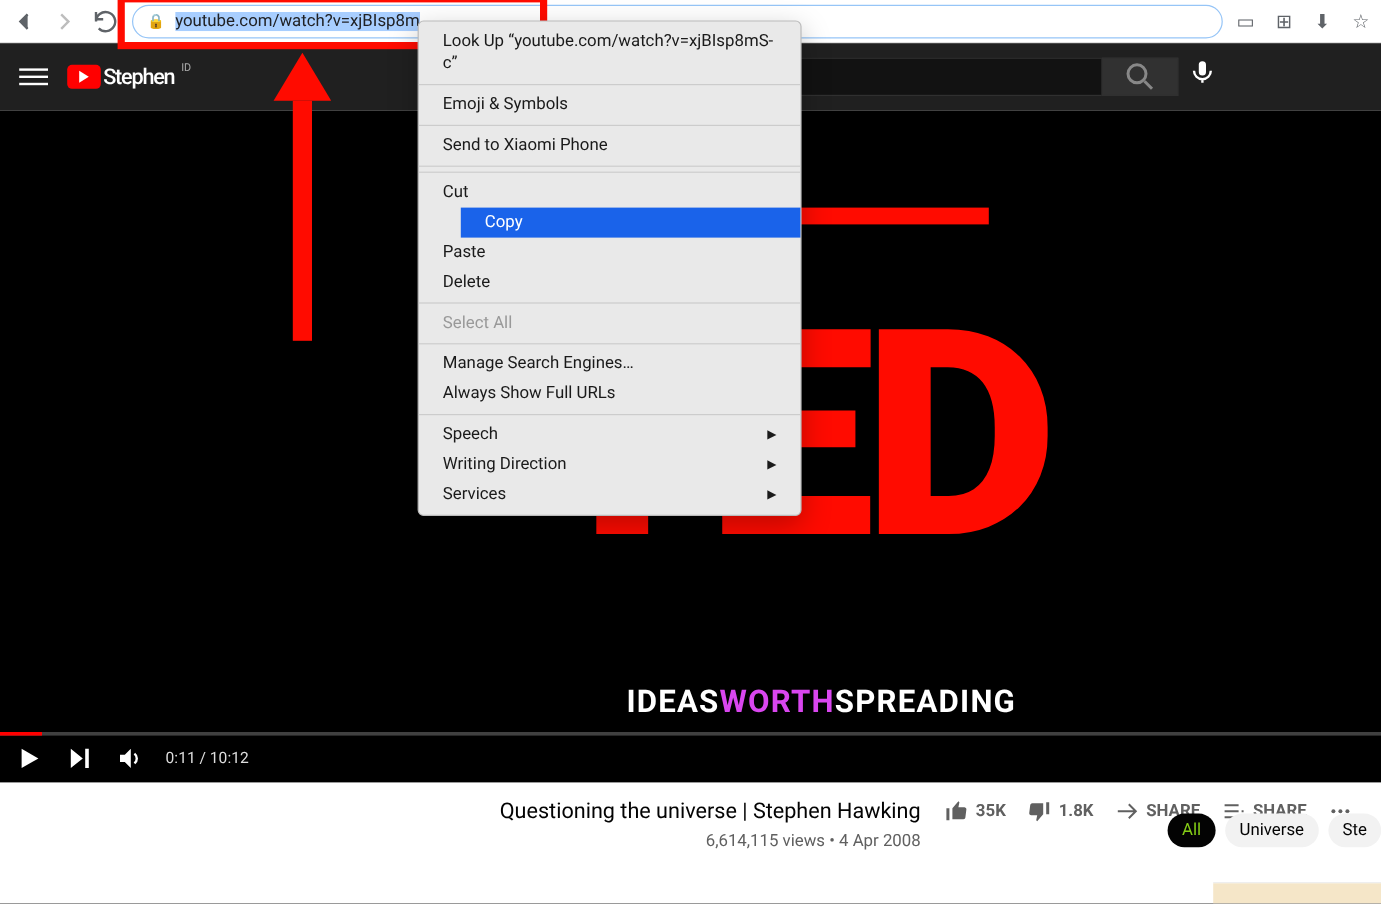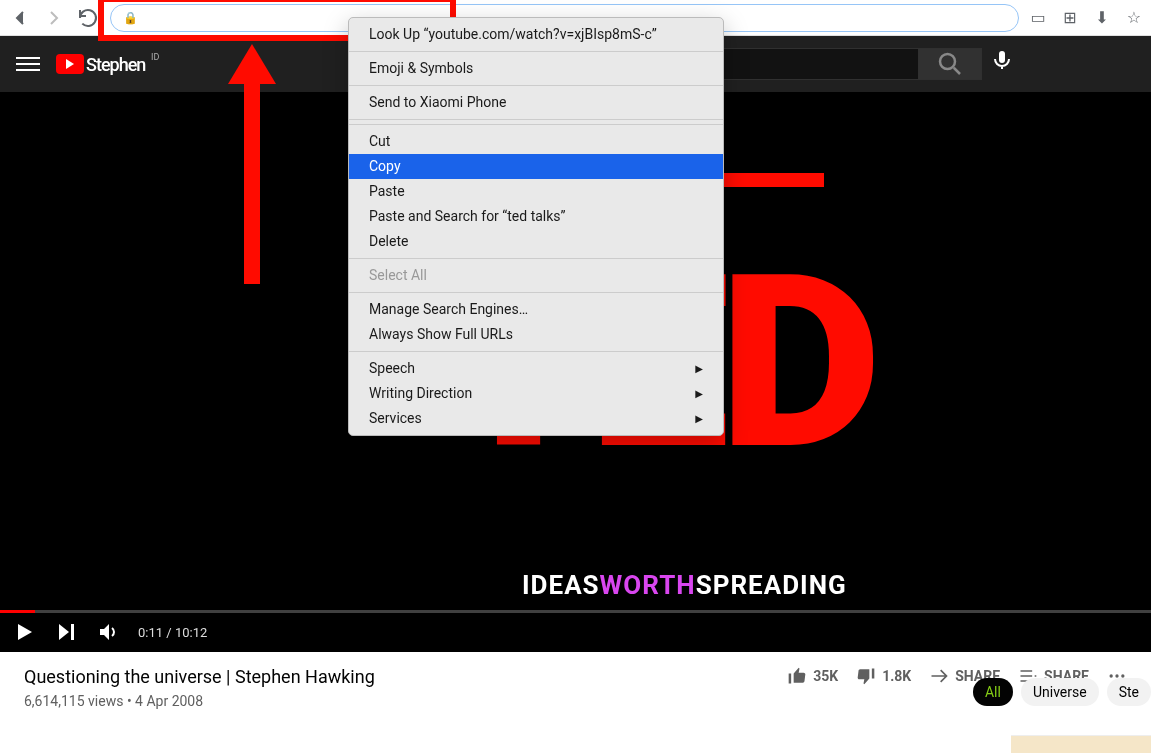--- a/index.html
+++ b/index.html
@@ -43,34 +43,34 @@
 
 
 .progress { position: absolute; bottom: 39px; left: 0; right: 0; height: 3px; background: rgba(255,255,255,0.25); }
 .progress-red { height: 100%; width: 3%; background: #ff0000; }
 .controls { position: absolute; bottom: 0; left: 0; right: 0; height: 40px; display: flex; align-items: center; padding: 0 12px; gap: 18px; color: #fff; }
 .ctrl-icon { width: 24px; height: 24px; display: flex; align-items: center; justify-content: center; cursor: pointer; }
 .time { font-size: 13px; color: #ddd; }
 
 
 .below { padding: 14px 24px; background: #fff; }
-.title-row { display: flex; justify-content: space-between; align-items: flex-start; gap: 20px; }
+.title-row { display: flex; justify-content: space-between; align-items: flex-start; gap: 20px; text-align: right; }
 .title-left { flex: 1; }
 .vid-title { font-size: 18px; font-weight: 400; color: #030303; margin-bottom: 6px; }
 .vid-meta { font-size: 14px; color: #606060; }
 .actions { display: flex; align-items: center; gap: 18px; color: #606060; font-size: 14px; font-weight: 700; }
 .action { display: flex; align-items: center; gap: 6px; cursor: pointer; }
 .chips { display: flex; gap: 8px; position: absolute; right: 0; top: 678px; padding-right: 0; }
 .chip { padding: 6px 12px; border-radius: 16px; font-size: 14px; background: #f2f2f2; color: #030303; cursor: pointer; white-space: nowrap; }
 .chip.active { background: #030303; color: #84cc16; }
 
 
-.ctx { position: absolute; top: 17px; left: 348px; width: 376px; background: #e9e9e9; border: 1px solid #bbb; border-radius: 5px; box-shadow: 0 8px 24px rgba(0,0,0,0.25); z-index: 20; font-size: 14px; color: #1a1a1a; padding: 4px 0; }
+.ctx { position: absolute; top: 17px; left: 348px; width: 320px; background: #e9e9e9; border: 1px solid #bbb; border-radius: 5px; box-shadow: 0 8px 24px rgba(0,0,0,0.25); z-index: 20; font-size: 14px; color: #1a1a1a; padding: 4px 0; }
 .ctx-item { padding: 3px 20px; cursor: default; display: flex; justify-content: space-between; align-items: center; line-height: 19px; }
-.ctx-item.selected { background: #1a63ea; color: #fff; }
+.ctx-item.selected { background: #1a63ea; color: #fff; margin-left: 35px; }
 .ctx-item.disabled { color: #999; }
 .ctx-sep { height: 1px; background: #ccc; margin: 4px 0; }
 .ctx-arrow { font-size: 10px; }
 
 
 .arrow { position: absolute; z-index: 15; pointer-events: none; }
 .arrow.up { left: 228px; top: 44px; }
 .arrow.up .shaft { width: 16px; height: 200px; background: #ff0b00; margin: 0 auto; }
 .arrow.up .head { width: 0; height: 0; border-left: 24px solid transparent; border-right: 24px solid transparent; border-bottom: 40px solid #ff0b00; }
 .arrow.left { left: 580px; top: 158px; display: flex; align-items: center; }
@@ -96,20 +96,21 @@
         <path d="M9 6l6 6-6 6" stroke="currentColor" stroke-width="2" fill="none"></path>
       </svg>
     </div>
   <div class="nav-btn">
       <svg viewBox="0 0 24 24">
         <path d="M4 12a8 8 0 1 1 2.3 5.6M4 4v6h6" stroke="currentColor" stroke-width="2" fill="none"></path>
       </svg>
     </div>
   <div class="url-bar">
     <span class="lock">🔒</span>
+    <span class="url-text"><span class="selected">youtube.com/watch?v=xjBIsp8m</span><span></span></span>
   </div>
   <div class="right-icons">
     <span>▭</span>
     <span>⊞</span>
     <span>⬇</span>
     <span>☆</span>
   </div>
 </div>
 
 <div class="red-box url"></div>
@@ -127,21 +128,20 @@
   <div class="ctx-item">Look Up “youtube.com/watch?v=xjBIsp8mS-c”</div>
   <div class="ctx-sep"></div>
   <div class="ctx-item">Emoji &amp; Symbols</div>
   <div class="ctx-sep"></div>
   <div class="ctx-item">Send to Xiaomi Phone</div>
   <div class="ctx-sep"></div>
   <div class="ctx-sep"></div>
   <div class="ctx-item">Cut</div>
   <div class="ctx-item selected">Copy</div>
   <div class="ctx-item">Paste</div>
-  <div class="ctx-item">Paste and Search for “ted talks”</div>
   <div class="ctx-item">Delete</div>
   <div class="ctx-sep"></div>
   <div class="ctx-item disabled">Select All</div>
   <div class="ctx-sep"></div>
   <div class="ctx-item">Manage Search Engines…</div>
   <div class="ctx-item">Always Show Full URLs</div>
   <div class="ctx-sep"></div>
   <div class="ctx-item">
       <span>Speech</span>
       <span class="ctx-arrow">▶</span>

